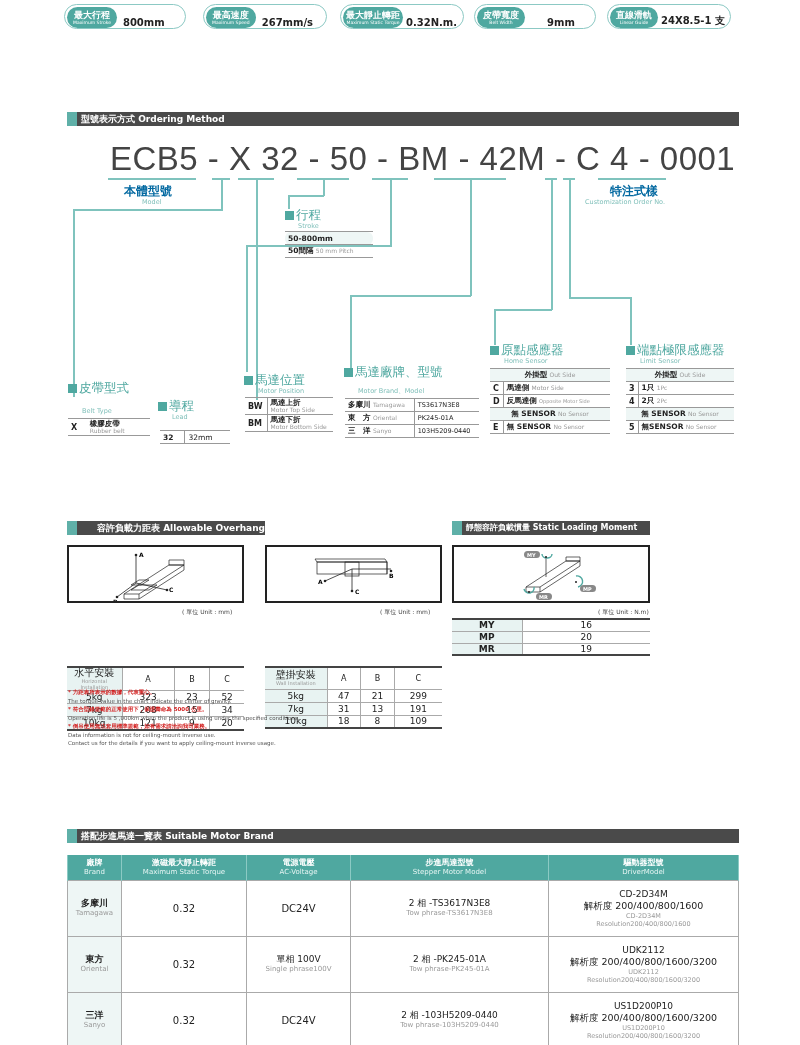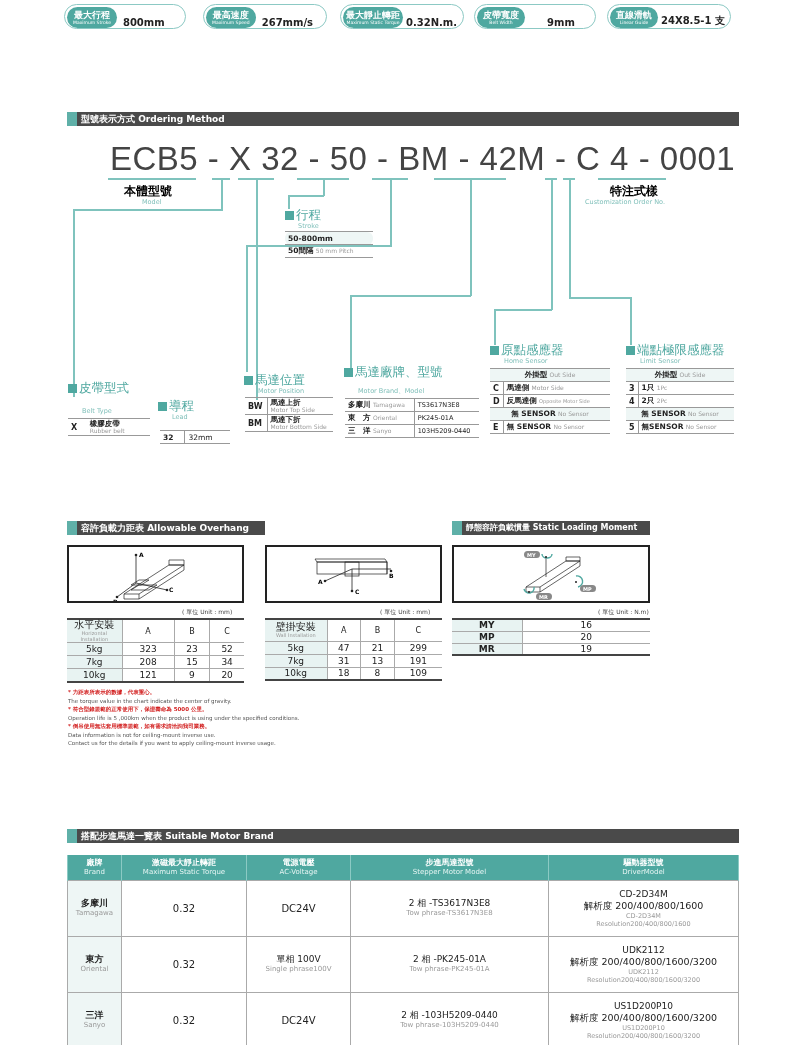--- a/index.html
+++ b/index.html
@@ -11,34 +11,34 @@
   .pill .tag .en { font-size: 4.5px; line-height: 6px; }
   .pill .val { font-size: 10px; font-weight: bold; padding: 0 6px; color: #222; white-space: nowrap; }
   
   .bar { position: absolute; height: 14px; background: #4a4a4a; color: #fff; font-size: 9px; font-weight: bold; line-height: 14px; padding-left: 14px; }
   .bar::before { content: ""; position: absolute; left: 0; top: 0; width: 10px; height: 14px; background: #5fb0a8; }
   
   .model-code { position: absolute; top: 140px; left: 110px; font-family: "Liberation Sans", sans-serif; font-size: 33px; color: #444; letter-spacing: 0.5px; white-space: nowrap; }
   .ul { position: absolute; height: 1.5px; background: #7fc3bd; }
   .vl { position: absolute; width: 1.5px; background: #7fc3bd; }
   .hl { position: absolute; height: 1.5px; background: #7fc3bd; }
-  .teal-title { position: absolute; color: #000000; font-size: 12px; font-weight: bold; white-space: nowrap; }
+  .teal-title { position: absolute; color: #0369a1; font-size: 12px; font-weight: bold; white-space: nowrap; }
   .teal-sub { position: absolute; color: #7fbfb9; font-size: 6.5px; white-space: nowrap; }
   .sq-title { position: absolute; color: #4fa8a0; font-size: 12.5px; white-space: nowrap; display: flex; align-items: center; }
   .sq-title::before { content: ""; display: inline-block; width: 9px; height: 9px; background: #4fa8a0; margin-right: 2px; }
   .otable { position: absolute; border-collapse: collapse; font-size: 7.5px; }
   .otable td { border-top: 1px solid #999; border-bottom: 1px solid #999; padding: 1px 3px; height: 13px; white-space: nowrap; }
   .otable .k { font-weight: bold; font-size: 8px; }
   .otable .g { color: #999; font-size: 6px; }
   .otable .b { font-weight: bold; }
   .otable .shade { background: #eef6f5; }
   
   .diagram { position: absolute; border: 2px solid #222; background: #fff; }
   .unit { position: absolute; font-size: 6px; color: #444; white-space: nowrap; }
-  .dtable { position: absolute; border-collapse: collapse; font-size: 9px; }
+  .dtable { position: absolute; border-collapse: collapse; font-size: 9px; margin-top: 48px; }
   .dtable td { border: 1px solid #aaa; text-align: center; height: 13px; }
   .dtable tr:first-child td { border-top: 2px solid #444; height: 22px; }
   .dtable tr:last-child td { border-bottom: 2px solid #444; }
   .dtable td:first-child { background: #e8f3f2; border-left: none; }
   .dtable td:last-child { border-right: none; }
   .dtable .hz { font-size: 10px; line-height: 10px; }
   .dtable .he { font-size: 5px; color: #999; line-height: 6px; }
   .notes { position: absolute; left: 68px; top: 688px; font-size: 5.5px; line-height: 8.5px; color: #555; }
   .notes .red { color: #d21f1f; font-weight: bold; }
   .mtable { position: absolute; border-collapse: collapse; font-size: 9px; }
@@ -270,21 +270,21 @@
   <tr class="shade">
         <td colspan="2" style="text-align:center;"><span class="b">無 SENSOR</span> <span class="g">No Sensor</span></td>
       </tr>
   <tr>
         <td class="k" style="border-right:1px solid #999;">5</td>
         <td><span class="b">無SENSOR</span> <span class="g">No Sensor</span></td>
       </tr>
 </tbody>
   </table>
 
-<div class="bar" style="left:67px;top:521px;width:198px;">容許負載力距表 Allowable Overhang</div>
+<div class="bar" style="left:67px;top:521px;width:198px;text-align:right;">容許負載力距表 Allowable Overhang</div>
 
 <div class="diagram" style="left:67px;top:545px;width:177px;height:58px;">
   <svg width="173" height="54" viewBox="0 0 173 54">
     <g fill="none" stroke="#222" stroke-width="0.7">
       <polygon points="55,47 100,18 115,18 70,47"></polygon>
       <polygon points="100,18 115,18 115,13 100,13"></polygon>
       <line x1="55" y1="47" x2="55" y2="52"></line>
       <line x1="70" y1="47" x2="70" y2="52"></line>
       <line x1="55" y1="52" x2="70" y2="52"></line>
       <line x1="70" y1="52" x2="115" y2="23"></line>

